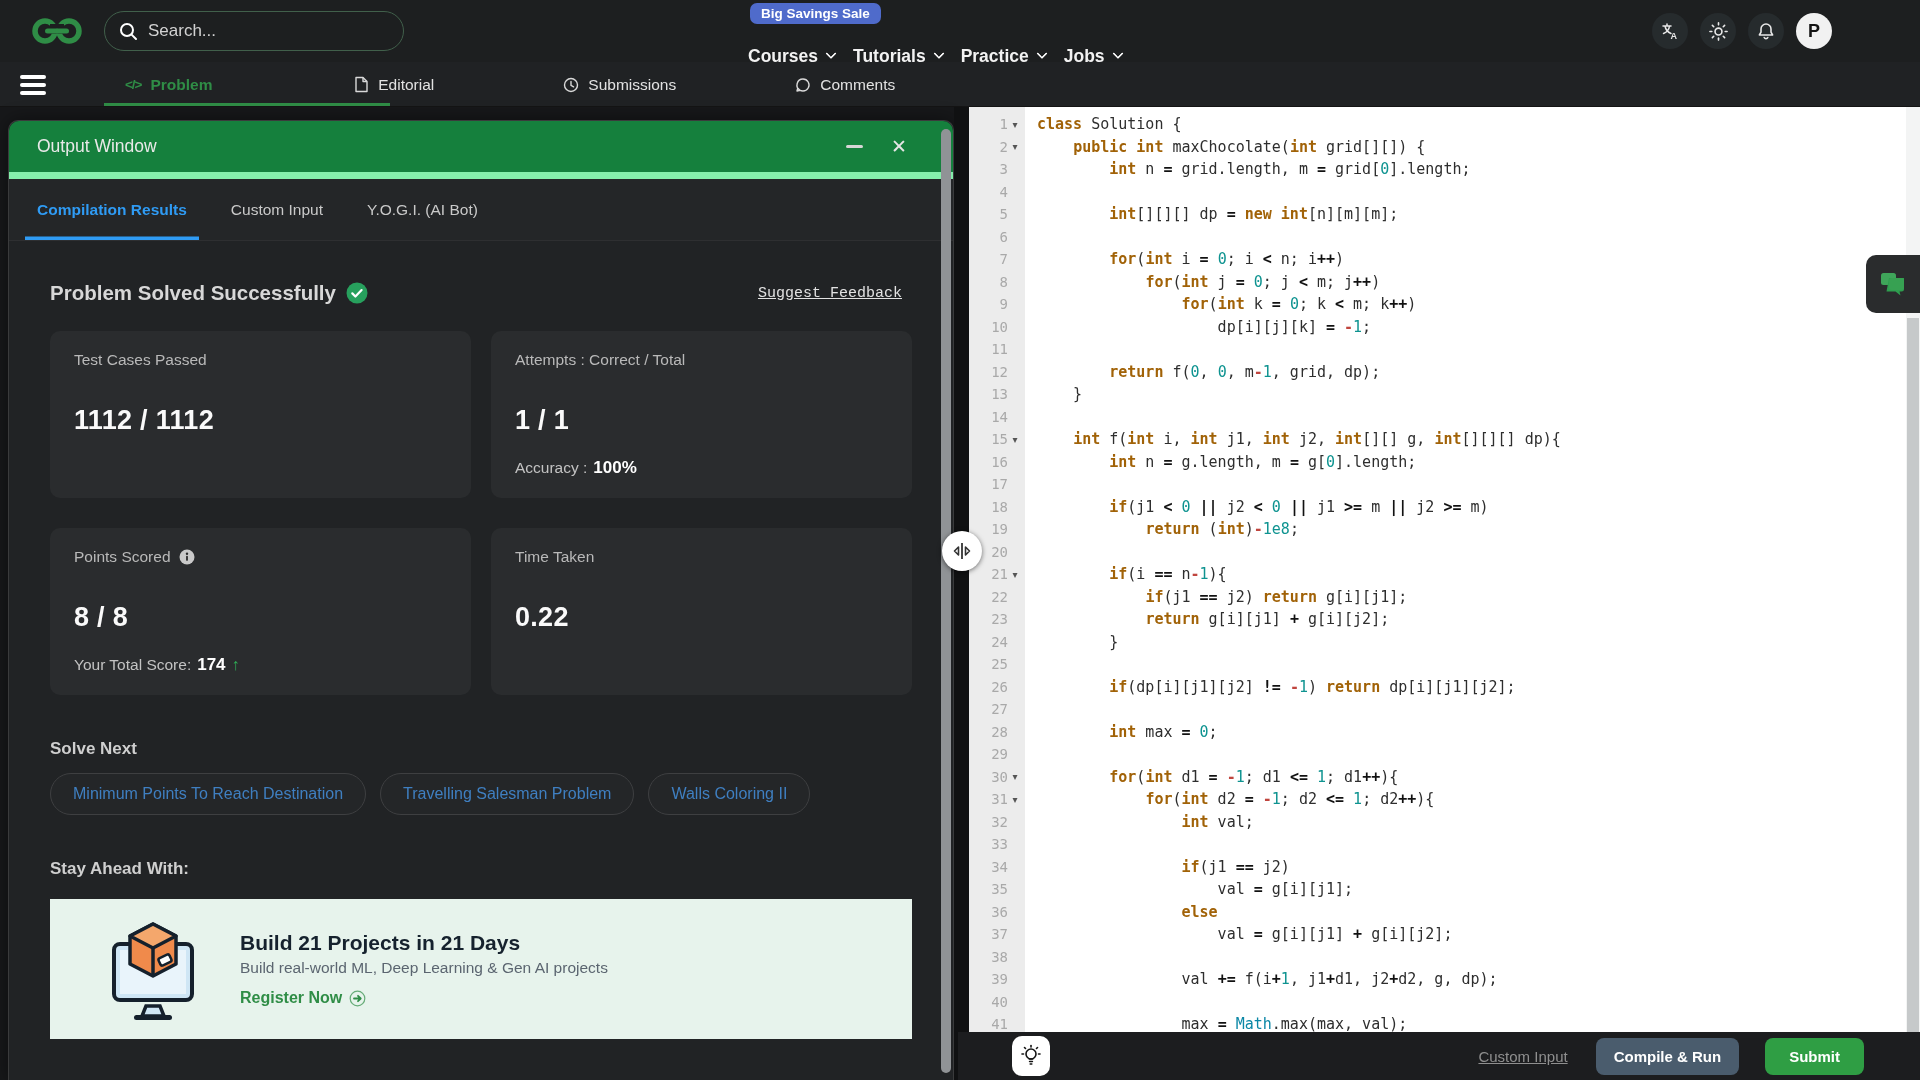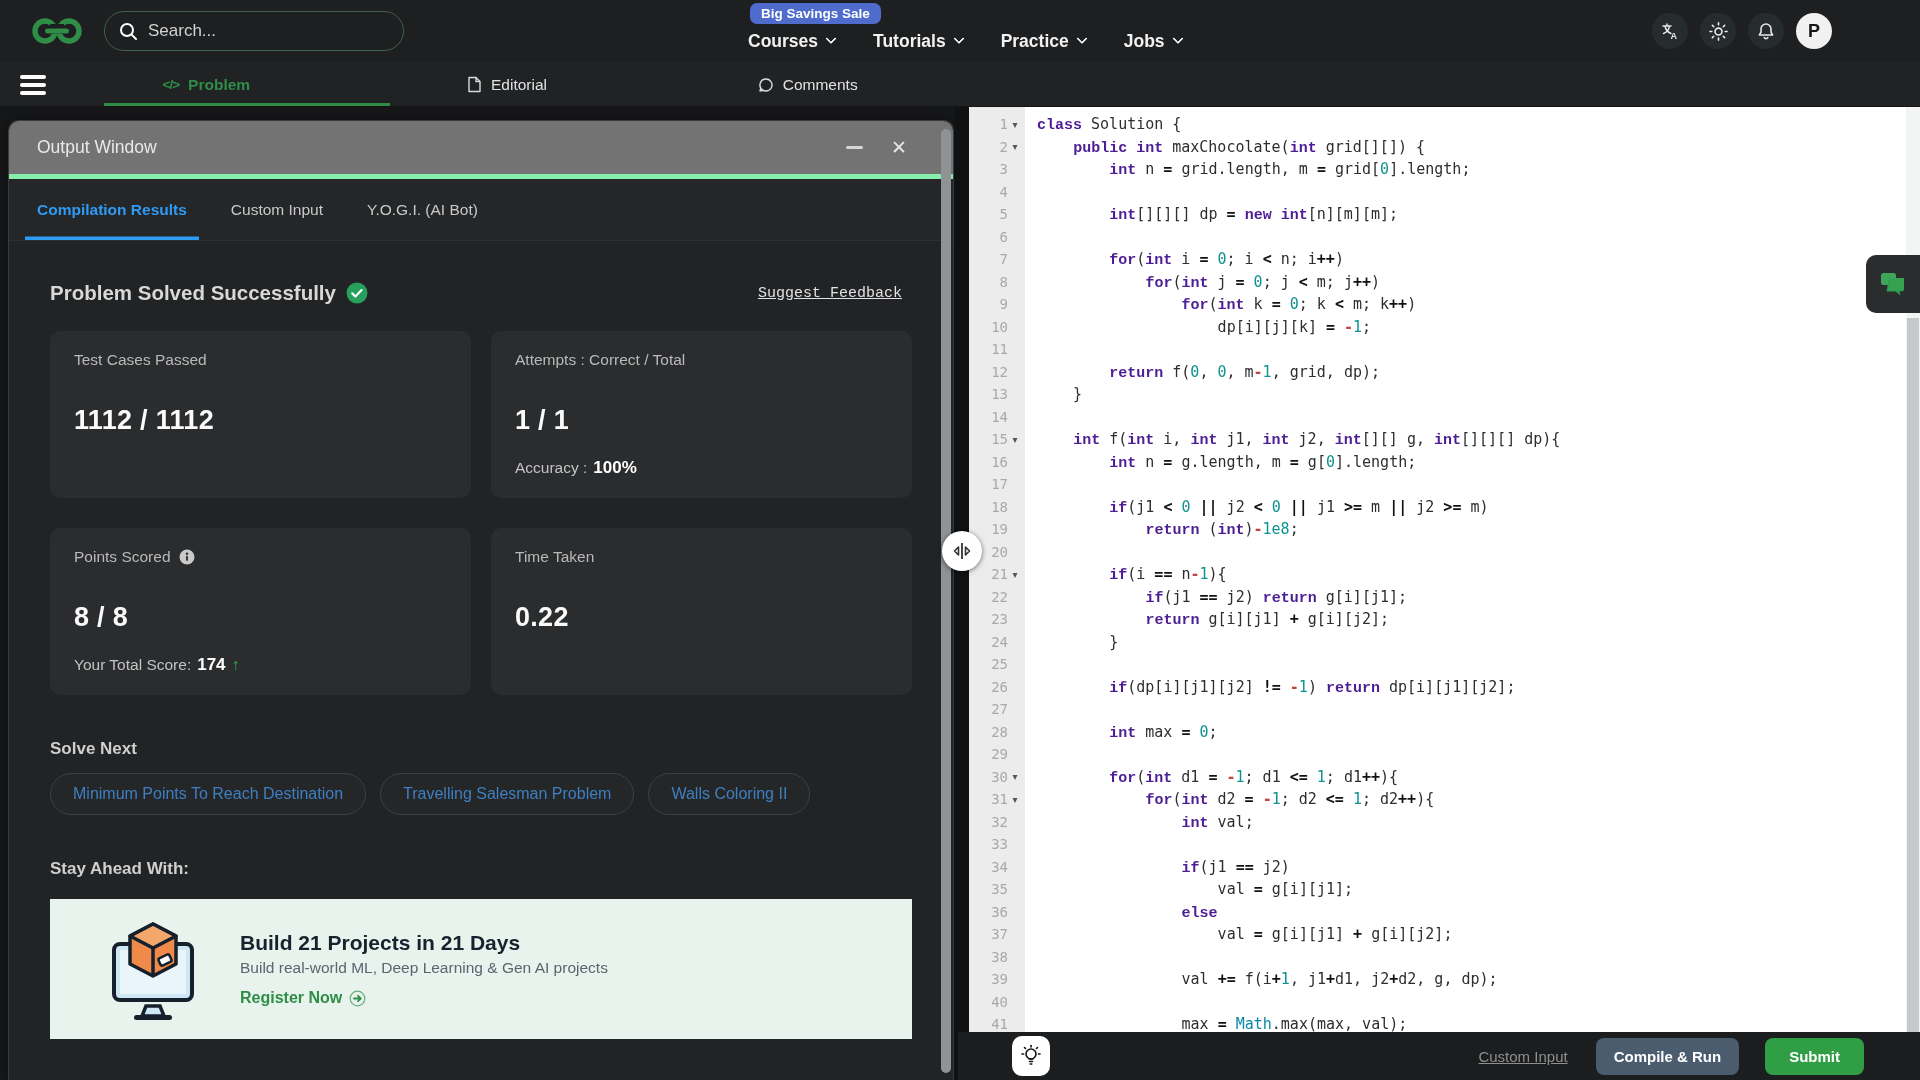--- a/index.html
+++ b/index.html
@@ -10,21 +10,21 @@
   
   .navbar{position:absolute;left:0;top:0;width:1920px;height:62px;background:#1d1f20;}
   .logo{position:absolute;left:28px;top:13px;}
   .search{position:absolute;left:104px;top:11px;width:300px;height:40px;border:1.5px solid #41604b;
           border-radius:21px;display:flex;align-items:center;padding:0 14px;gap:10px;background:#1d1f20;}
   .search input{flex:1;background:transparent;border:none;outline:none;color:#e8e8e8;font-size:17px;
           font-family:"Liberation Sans",sans-serif;}
   .search input::placeholder{color:#d2d2d2;}
   .sale-badge{position:absolute;left:750px;top:3px;background:var(--badge-blue,#4f6bcb);color:#fff;
           font-size:13.5px;font-weight:700;padding:3px 11px;border-radius:7px;}
-  .mainmenu{position:absolute;left:748px;top:0;height:62px;display:flex;align-items:flex-end;gap:38px;padding-bottom:10px;}
+  .mainmenu{position:absolute;left:748px;top:15px;height:62px;display:flex;align-items:flex-end;gap:18px;padding-bottom:10px;}
   .menu-item{color:#f2f2f2;font-size:17.5px;font-weight:600;display:flex;align-items:center;gap:9px;cursor:pointer;}
   .chev{display:inline-block;width:8px;height:8px;border-right:2.5px solid #fff;border-bottom:2.5px solid #fff;
         transform:rotate(45deg) translate(-1px,-1px);border-radius:1px;margin-top:-3px;}
   .nav-icons{position:absolute;left:1652px;top:13px;display:flex;gap:12px;align-items:center;}
   .icon-btn{width:36px;height:36px;border-radius:50%;background:#262b2d;display:flex;align-items:center;justify-content:center;color:#e8e8e8;}
   .avatar{width:36px;height:36px;border-radius:50%;background:#f1f1f1;color:#141414;font-weight:700;font-size:18px;
           display:flex;align-items:center;justify-content:center;}
 
   
   .tabbar{position:absolute;left:0;top:62px;width:1920px;height:45px;background:#202224;border-bottom:1px solid #141414;}
@@ -41,21 +41,21 @@
   .sel-caret{width:0;height:0;border-left:5px solid transparent;border-right:5px solid transparent;border-top:6px solid #a9a9a9;}
   .start-timer{position:absolute;left:1217px;top:69px;height:31px;border:1px solid var(--brand-green,#2f8d46);
           border-radius:6px;color:var(--timer-green,#37a35c);display:flex;align-items:center;gap:8px;padding:0 12px;
           font-size:15px;cursor:pointer;background:transparent;}
   .ed-icons{position:absolute;left:1702px;top:69px;height:31px;display:flex;gap:19px;align-items:center;color:#d6d6d6;}
   .ed-icons .eicon{cursor:pointer;display:flex;align-items:center;justify-content:center;}
 
   
   .output-window{position:absolute;left:8px;top:120px;width:946px;height:960px;background:#212325;
           border:1px solid #3a3b3c;border-bottom:none;border-radius:10px 10px 0 0;box-shadow:0 0 18px rgba(0,0,0,.45);}
-  .ow-header{height:58px;background:#737373;border-bottom:5px solid #86efac;border-radius:10px 10px 0 0;
+  .ow-header{height:58px;background:#15803d;border-bottom:7px solid #86efac;border-radius:10px 10px 0 0;
           display:flex;align-items:center;padding:0 28px;justify-content:flex-end;}
   .ow-title{color:#e9e9e9;font-size:17.5px;}
   .ow-actions{margin-left:auto;display:flex;gap:28px;align-items:center;margin-right:18px;}
   .min-dash{width:17px;height:2.5px;background:#d6d6d6;border-radius:2px;cursor:pointer;}
   .close-x{color:#e6e6e6;font-size:19px;cursor:pointer;line-height:1;}
   .ow-tabs{height:62px;background:#242628;border-bottom:1px solid #2e2f31;display:flex;align-items:stretch;
           padding:0 16px;gap:20px;position:relative;}
   .ow-tab{display:flex;align-items:center;padding:0 12px;color:#c9c9c9;font-size:15.5px;cursor:pointer;}
   .ow-tab.active{color:var(--tab-blue,#2f9bf4);font-weight:700;box-shadow:inset 0 -3.5px 0 var(--tab-blue,#2f9bf4);}
   .ow-content{padding:0 41px;}
@@ -89,21 +89,21 @@
         display:flex;align-items:center;justify-content:center;box-shadow:0 1px 5px rgba(0,0,0,.55);cursor:col-resize;z-index:30;}
 
   
   .editor{position:absolute;left:969px;top:107px;width:937px;height:925px;background:#fff;display:flex;overflow:hidden;}
   .gutter{width:56px;background:#ececec;padding-top:6px;}
   .g-row{height:22.5px;display:flex;align-items:center;justify-content:flex-end;padding-right:3px;}
   .g-num{color:#a9a9a9;font-size:14px;font-family:"DejaVu Sans Mono",monospace;min-width:26px;text-align:right;}
   .g-fold{width:14px;font-size:10px;color:#555;text-align:center;}
   .code{flex:1;padding:6px 0 0 12px;font-family:"DejaVu Sans Mono",monospace;font-size:15px;color:#2e2e2e;}
   .c-line{height:22.5px;line-height:22.5px;white-space:pre;}
-  .kw{font-weight:700;color:#4c1d95;font-family:Liberation Mono, monospace;}
+  .kw{font-weight:700;color:#a16207;}
   .op{font-weight:700;color:#111;}
   .num{color:var(--num-teal,#0e9390);}
   .neg{color:var(--neg-red,#c0453e);font-weight:700;}
   .sup{color:var(--support-teal,#0b87a6);}
   .editor-scrolltrack{position:absolute;left:1906px;top:107px;width:14px;height:925px;background:#f3f4f4;}
   .editor-scrollthumb{position:absolute;left:1907px;top:318px;width:12px;height:714px;background:#c6c9ca;cursor:pointer;}
   .chat-tab{position:absolute;left:1866px;top:255px;width:54px;height:58px;background:#2a2c2d;
         border-radius:10px 0 0 10px;display:flex;align-items:center;justify-content:center;cursor:pointer;z-index:20;}
 
   
@@ -204,20 +204,29 @@
         <span>Problem</span>
       </div>
       <div class="ltab">
         <span style="display:flex;">
           <svg width="15" height="17" viewBox="0 0 15 17" fill="none" stroke="#d9d9d9" stroke-width="1.4" stroke-linejoin="round">
             <path d="M2 1.5 h7 l4 4 v10 h-11 z"></path>
               <path d="M9 1.5 v4 h4"></path>
           </svg>
         </span>
         <span>Editorial</span>
+      </div>
+      <div class="ltab">
+        <span style="display:flex;">
+          <svg width="16" height="16" viewBox="0 0 16 16" fill="none" stroke="#d9d9d9" stroke-width="1.4" stroke-linecap="round">
+            <circle cx="8" cy="8" r="6.5"></circle>
+              <path d="M8 4.5 v3.8 l2.6 1.5"></path>
+          </svg>
+        </span>
+        <span>Submissions</span>
       </div>
       <div class="ltab">
         <span style="display:flex;">
           <svg width="16" height="16" viewBox="0 0 16 16" fill="none" stroke="#d9d9d9" stroke-width="1.4" stroke-linejoin="round">
             <path d="M8 2 a6 6 0 1 1 -5.2 9 L2 14 l3-.8 A6 6 0 0 1 8 2 z"></path>
           </svg>
         </span>
         <span>Comments</span>
       </div>
     </div>

